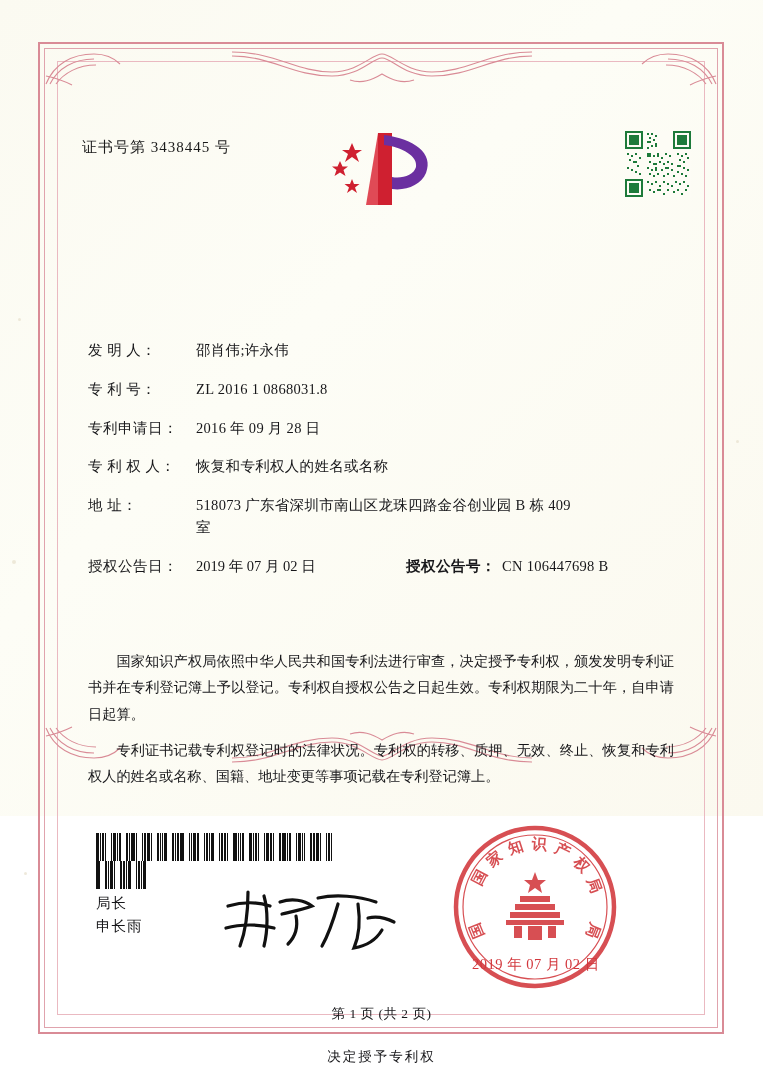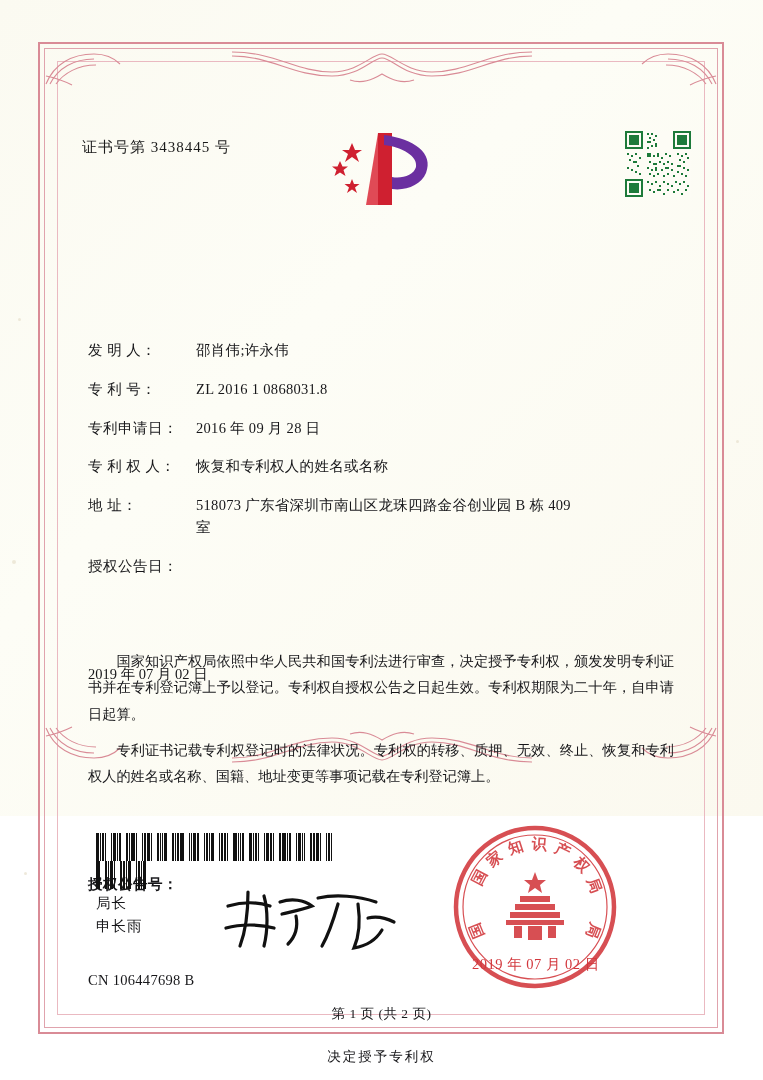--- a/index.html
+++ b/index.html
@@ -141,21 +141,20 @@
     white-space: nowrap;
   }
   .row .val {
     flex: 1;
     letter-spacing: 0.3px;
   }
   .row .val .sub {
     display: block;
   }
   .row.two-col {
-    flex-direction: column;
   }
   .row .lbl2 {
     flex: 0 0 96px;
     white-space: nowrap;
     letter-spacing: 0.5px;
     font-weight: bold;
   }
   .row .val2 {
     flex: 0 0 210px;
   }

